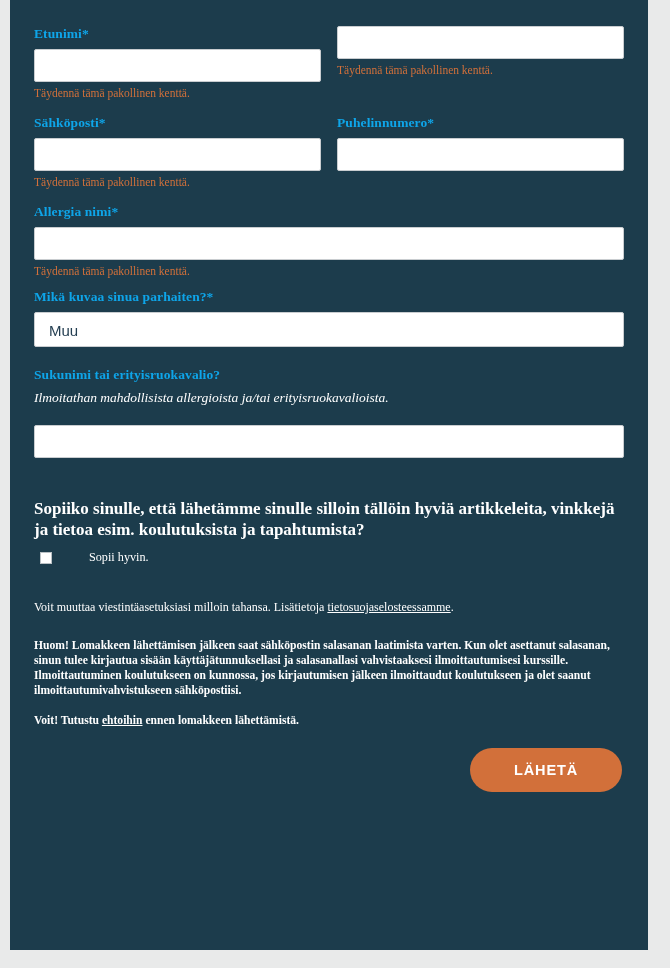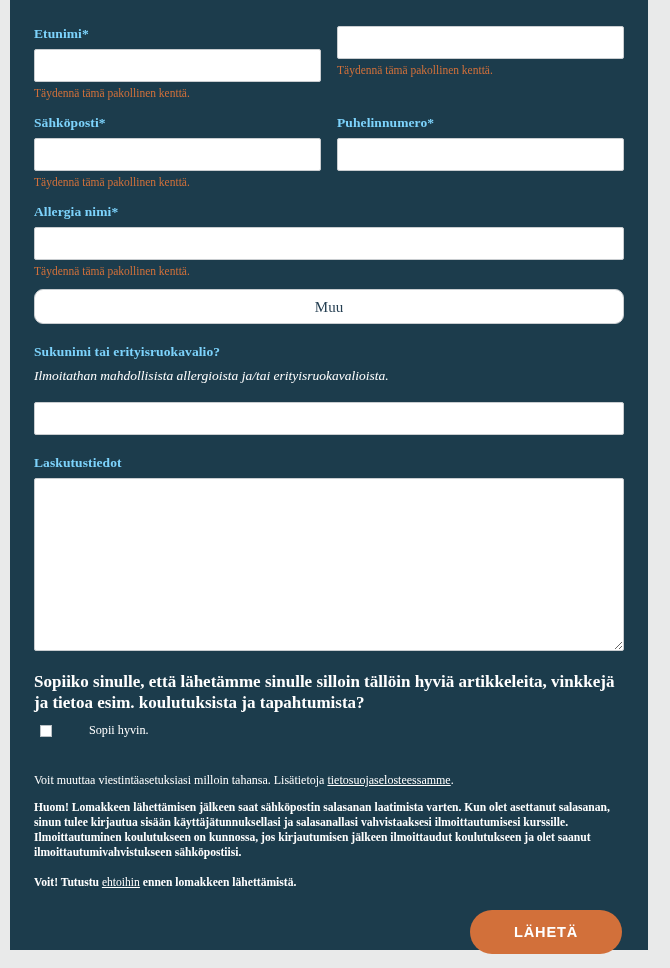--- a/index.html
+++ b/index.html
@@ -41,21 +41,21 @@
     gap: 16px;
     align-items: flex-start;
   }
   .col {
     flex: 1 1 0;
     min-width: 0;
   }
 
   .field-label {
     display: block;
-    color: #7dd3fc;
+    color: #0ea5e9;
     font-size: 13.5px;
     font-weight: bold;
     line-height: 1.25;
     margin: 0 0 6px 0;
     letter-spacing: 0.1px;
   }
 
   .field-desc {
     display: block;
     color: #ffffff;
@@ -80,31 +80,30 @@
     color: #1c3c4c;
     outline: none;
   }
 
   .select-input {
     display: block;
     width: 100%;
     height: 35px;
     background: #ffffff;
     border: 1px solid #c9cdd0;
-    border-radius: 9px;
+    border-radius: 2px;
     box-sizing: border-box;
     padding: 4px 14px;
-    font-family: Liberation Serif, serif;
+    font-family: Liberation Sans, sans-serif;
     font-size: 15px;
     color: #253f52;
     outline: none;
     appearance: none;
     -webkit-appearance: none;
     line-height: 27px;
-    text-align: center;
   }
 
   .textarea-input {
     display: block;
     width: 100%;
     background: #ffffff;
     border: 1px solid #c9cdd0;
     border-radius: 2px;
     box-sizing: border-box;
     padding: 6px 10px;
@@ -176,24 +175,24 @@
     color: #ffffff;
     text-decoration: underline;
     cursor: pointer;
   }
 
   .notice {
     color: #ffffff;
     font-size: 11.6px;
     font-weight: bold;
     line-height: 1.28;
-    margin: 13px 0 0 0;
+    margin: 24px 0 0 0;
   }
   .notice.second { margin-top: 15px; }
-  .notice .link { font-weight: normal; }
+  .notice .link { font-weight: bold; }
 
   
   .submit-wrap {
     display: flex;
     justify-content: flex-end;
     margin-top: 20px;
     padding-right: 2px;
   }
   .submit-btn {
     background: #d2703a;
@@ -249,38 +248,35 @@
 
     <div>
       <label class="field-label">Allergia nimi*</label>
       <input class="text-input" type="text" value="" style="">
       <span class="error-msg">Täydennä tämä pakollinen kenttä.</span>
     </div>
 
     <div class="gap-sm"></div>
 
     <div>
+      <label class="field-label">Mikä kuvaa sinua parhaiten?*</label>
       <div class="select-input">Muu</div>
     </div>
 
     <div class="gap-lg"></div>
 
     <div>
       <span class="field-label">Sukunimi tai erityisruokavalio?</span>
       <span class="field-desc">Ilmoitathan mahdollisista allergioista ja/tai erityisruokavalioista.</span>
       <div class="gap-sm"></div>
       <input class="text-input" type="text" value="" style="">
     </div>
 
     <div class="gap-lg"></div>
 
-    <div>
-      <label class="field-label">Laskutustiedot</label>
-      <textarea class="textarea-input textarea-big" style=""></textarea>
-    </div>
 
     <div class="gap-lg"></div>
 
     <div>
       <p class="consent-question">Sopiiko sinulle, että lähetämme sinulle silloin tällöin hyviä artikkeleita, vinkkejä ja tietoa esim. koulutuksista ja tapahtumista?</p>
 
       <div class="check-row">
         <span class="check-box"></span>
         <span class="check-label">Sopii hyvin.</span>
       </div>

